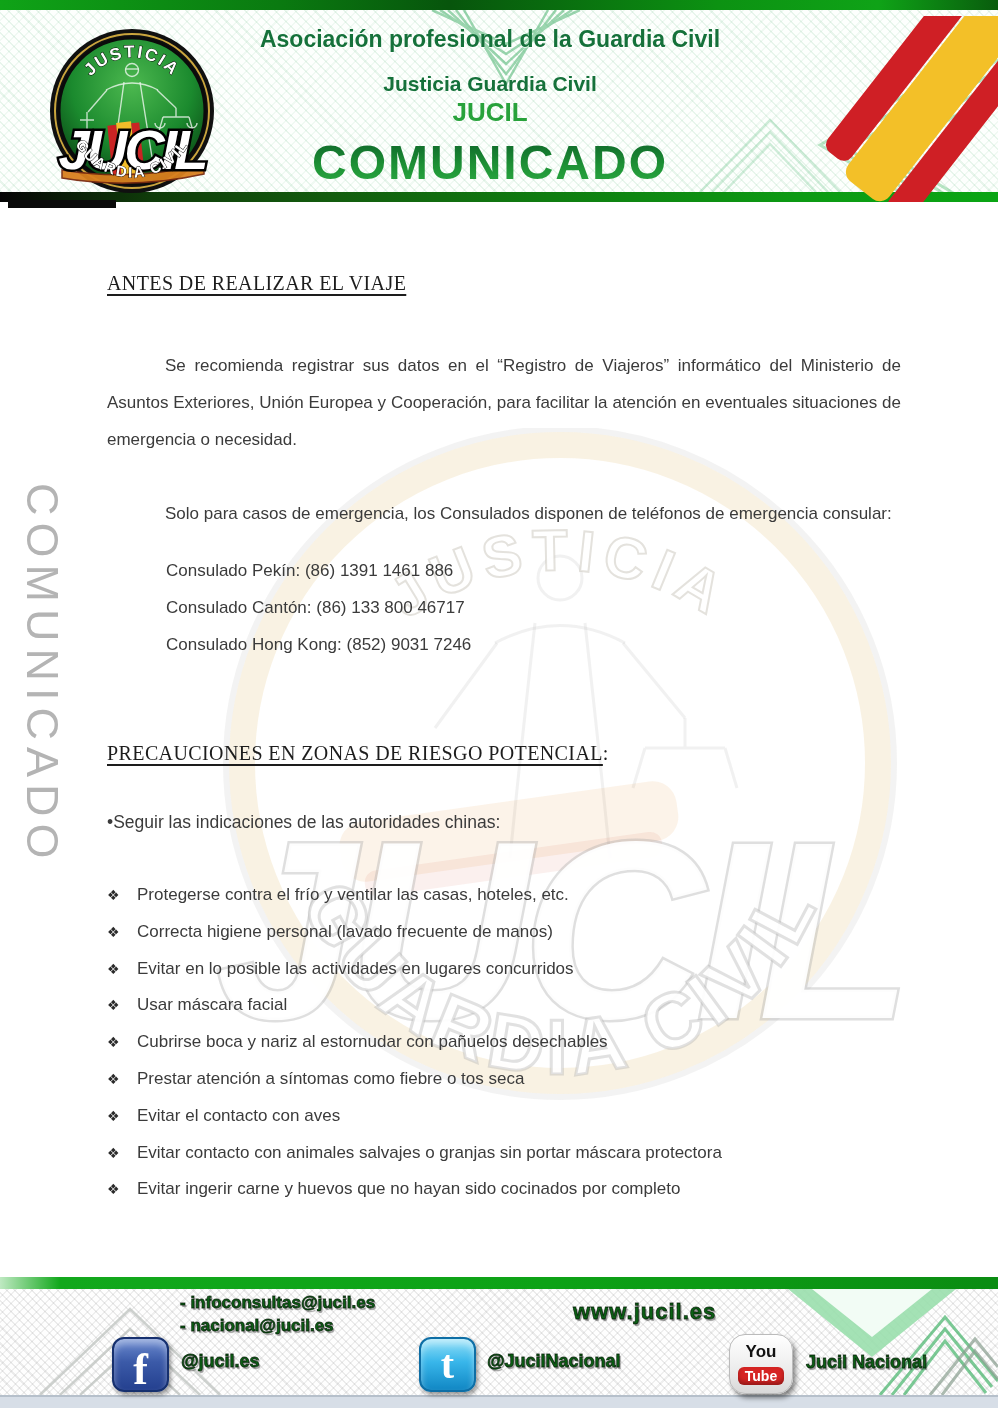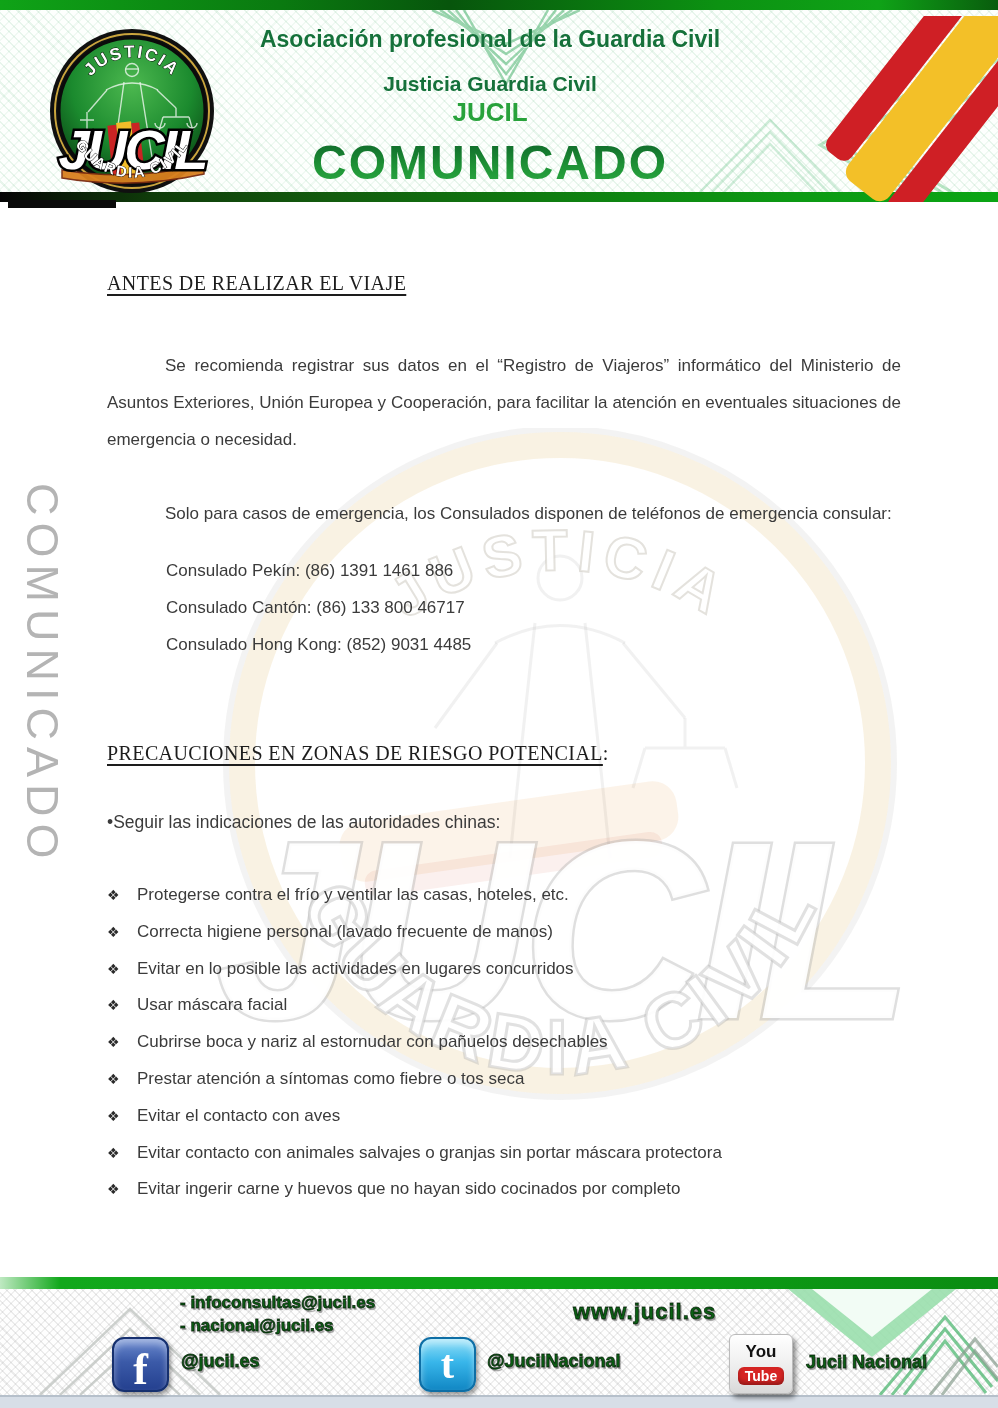--- a/index.html
+++ b/index.html
@@ -67,21 +67,21 @@
   .fb-icon{position:absolute;left:112px;top:1337px;width:53px;height:51px;border-radius:12px;z-index:4;
     background:linear-gradient(180deg,#6c8bd0 0%,#3b5aa8 45%,#24408f 100%);
     border:2px solid #16306e;box-shadow:inset 0 5px 7px rgba(255,255,255,.4),2px 3px 4px rgba(0,0,0,.4);
     color:#fff;font-family:"Liberation Serif",serif;font-weight:bold;font-size:44px;
     display:flex;align-items:flex-end;justify-content:center;overflow:hidden;line-height:40px;}
   .tw-icon{position:absolute;left:419px;top:1337px;width:53px;height:51px;border-radius:12px;z-index:4;
     background:linear-gradient(180deg,#93e0f8 0%,#38b6ea 45%,#1187c4 100%);
     border:2px solid #0e6ea5;box-shadow:inset 0 5px 7px rgba(255,255,255,.45),2px 3px 4px rgba(0,0,0,.4);
     color:#fff;font-weight:bold;font-size:40px;display:flex;align-items:center;justify-content:center;
     font-family:"Liberation Serif",serif;}
-  .yt-icon{position:absolute;left:729px;top:1334px;width:62px;height:58px;border-radius:6px;z-index:4;
+  .yt-icon{position:absolute;left:729px;top:1334px;width:62px;height:58px;border-radius:16px;z-index:4;
     background:linear-gradient(180deg,#ffffff 0%,#ececec 60%,#d8d8d8 100%);
     border:1px solid #bbb;box-shadow:3px 4px 5px rgba(0,0,0,.45);
     display:flex;flex-direction:column;align-items:center;justify-content:center;gap:7px;}
   .yt-top{font-size:17px;font-weight:bold;color:#111;line-height:17px;}
   .yt-bottom{font-size:14px;font-weight:bold;color:#fff;background:#d62423;border-radius:6px;
     padding:1px 7px;line-height:16px;box-shadow:inset 0 -3px 4px rgba(0,0,0,.3);}
   .bottom-strip{position:absolute;left:0;top:1395px;width:998px;height:13px;
     background:#d7dee7;border-top:2px solid #b6c0cb;}
 </style>
 </head>
@@ -213,21 +213,21 @@
       <span class="u">ANTES DE REALIZAR EL VIAJE</span>
     </div>
 
     <p class="para p1">Se recomienda registrar sus datos en el “Registro de Viajeros” informático del Ministerio de Asuntos Exteriores, Unión Europea y Cooperación, para facilitar la atención en eventuales situaciones de emergencia o necesidad.</p>
 
     <p class="para p2">Solo para casos de emergencia, los Consulados disponen de teléfonos de emergencia consular:</p>
 
     <div class="consulates">
       <div>Consulado Pekín: (86) 1391 1461 886</div>
       <div>Consulado Cantón: (86) 133 800 46717</div>
-      <div>Consulado Hong Kong: (852) 9031 4485</div>
+      <div>Consulado Hong Kong: (852) 9031 7246</div>
     </div>
 
     <div class="h-serif h2">
       <span class="u">PRECAUCIONES EN ZONAS DE RIESGO POTENCIAL</span><span>:</span>
     </div>
 
     <div class="intro">•Seguir las indicaciones de las autoridades chinas:</div>
 
     <ul class="blist">
       <li><span class="glyph">❖</span><span>Protegerse contra el frío y ventilar las casas, hoteles, etc.</span></li>

